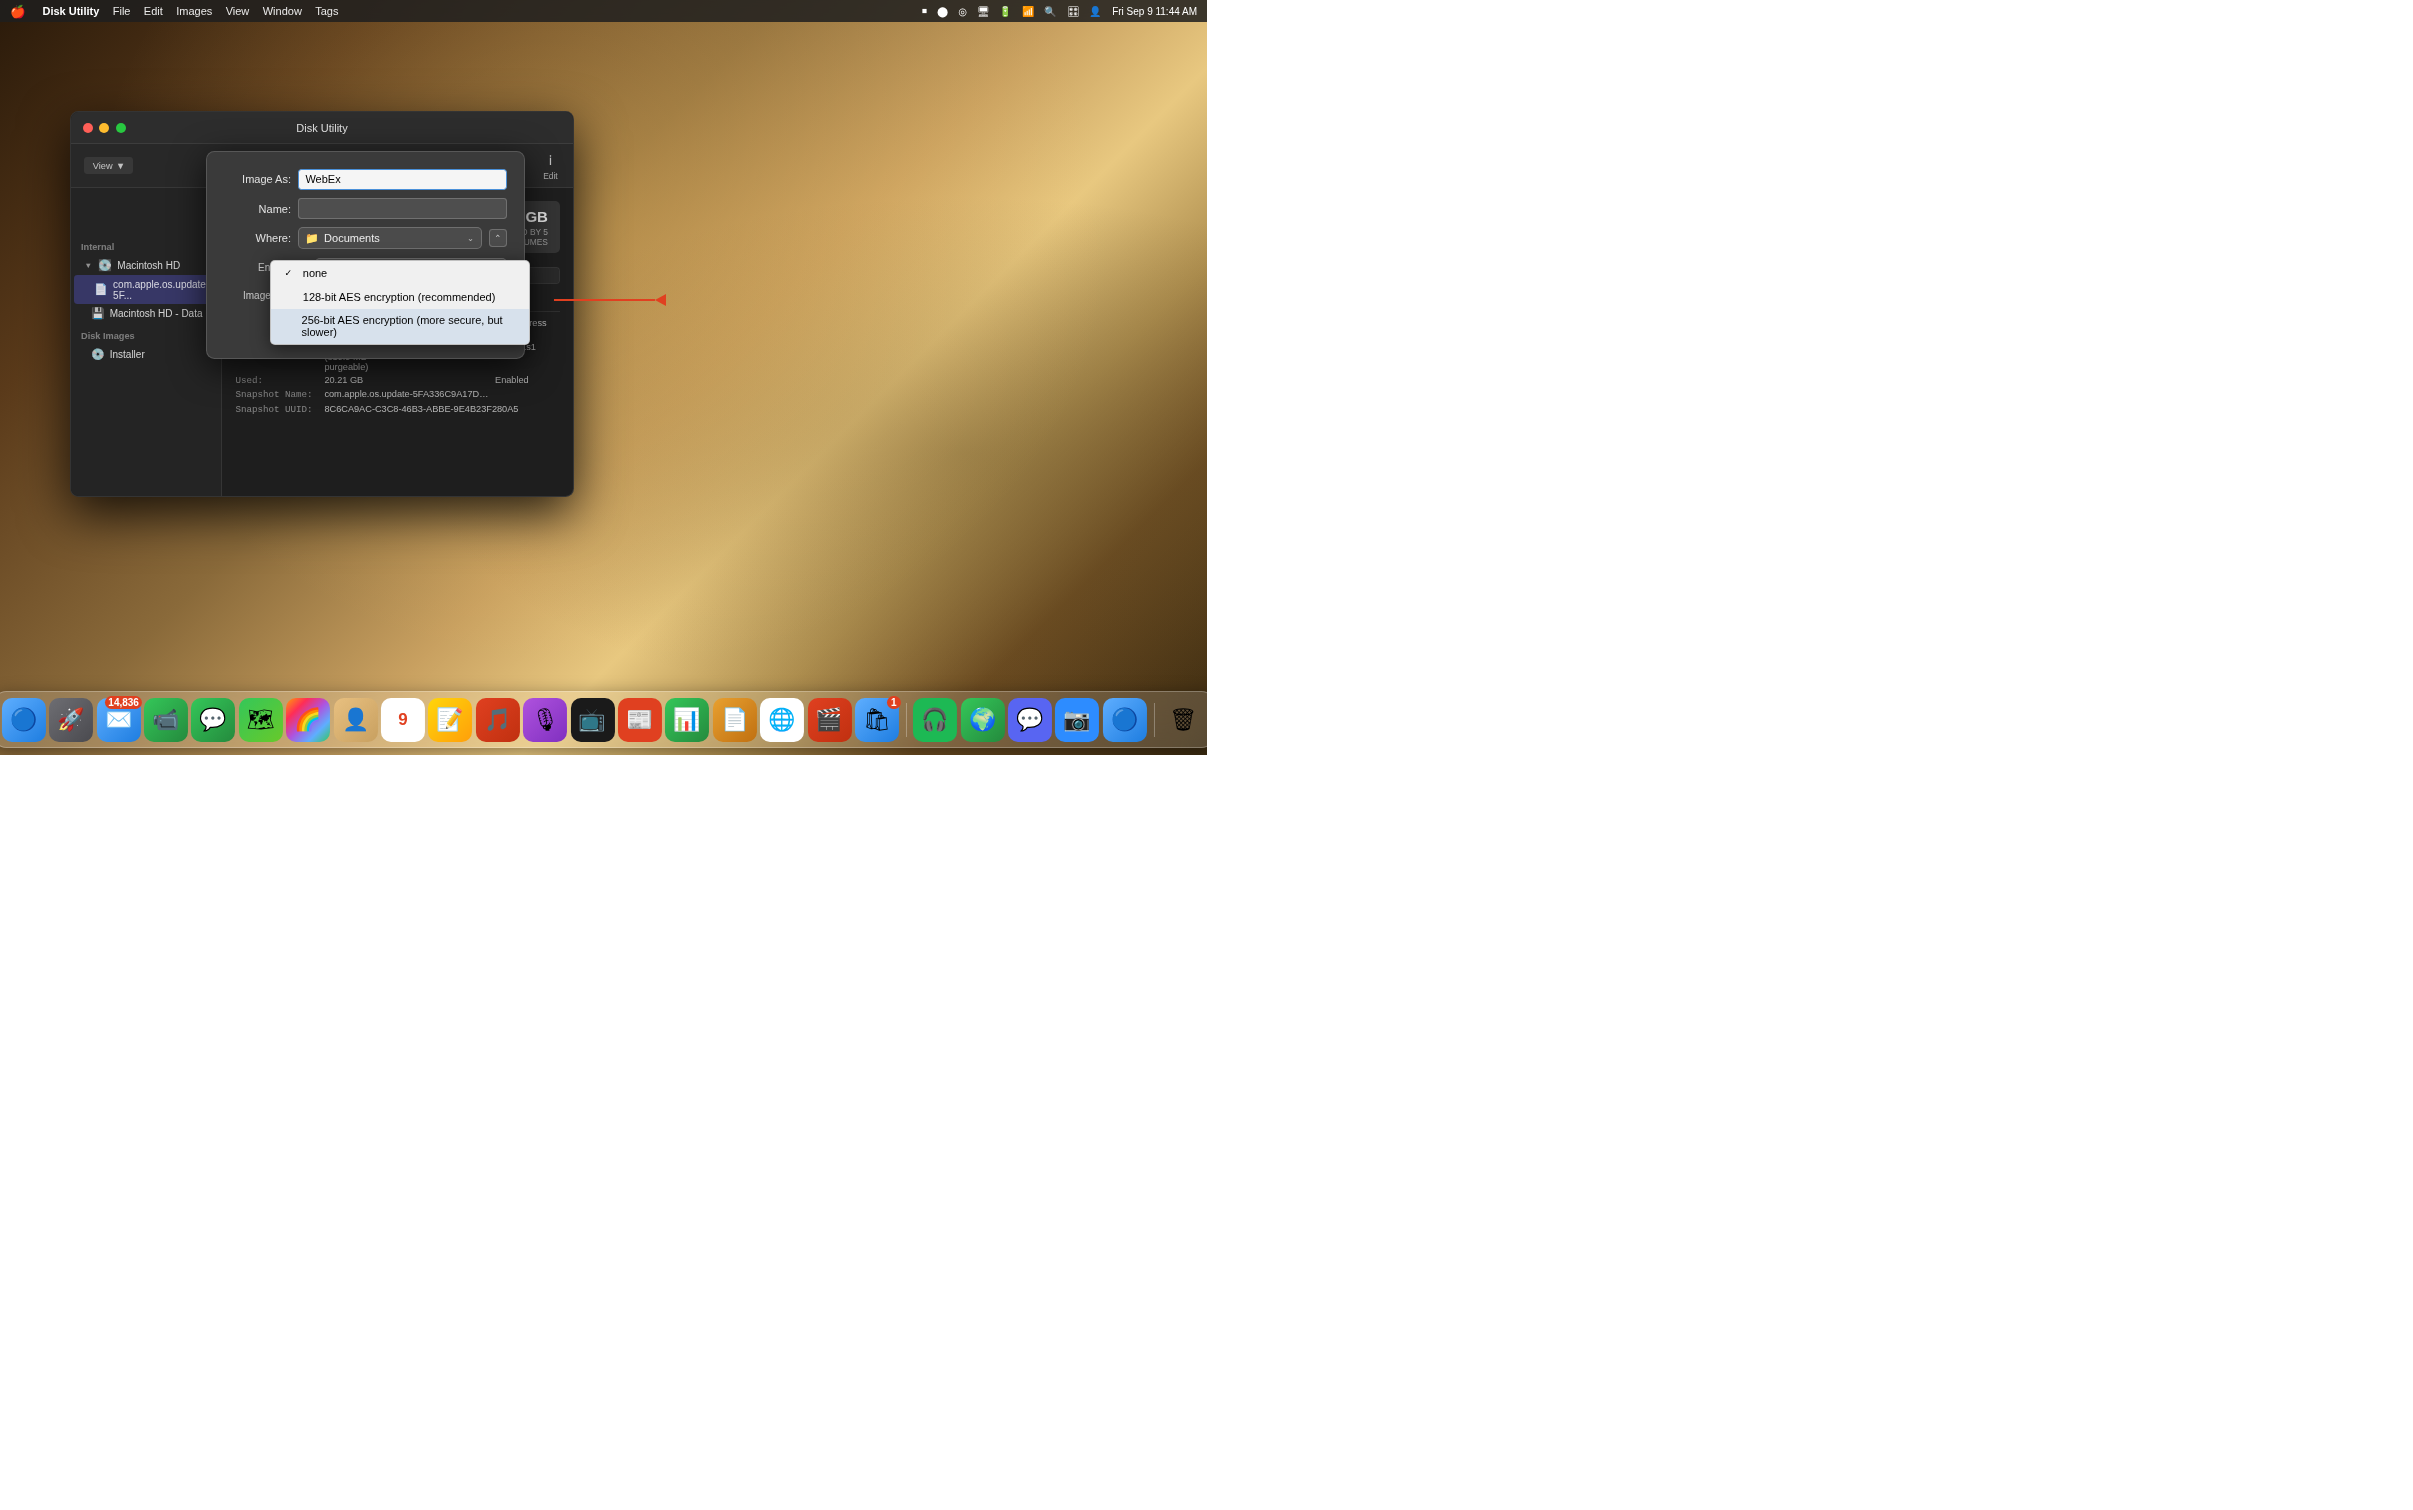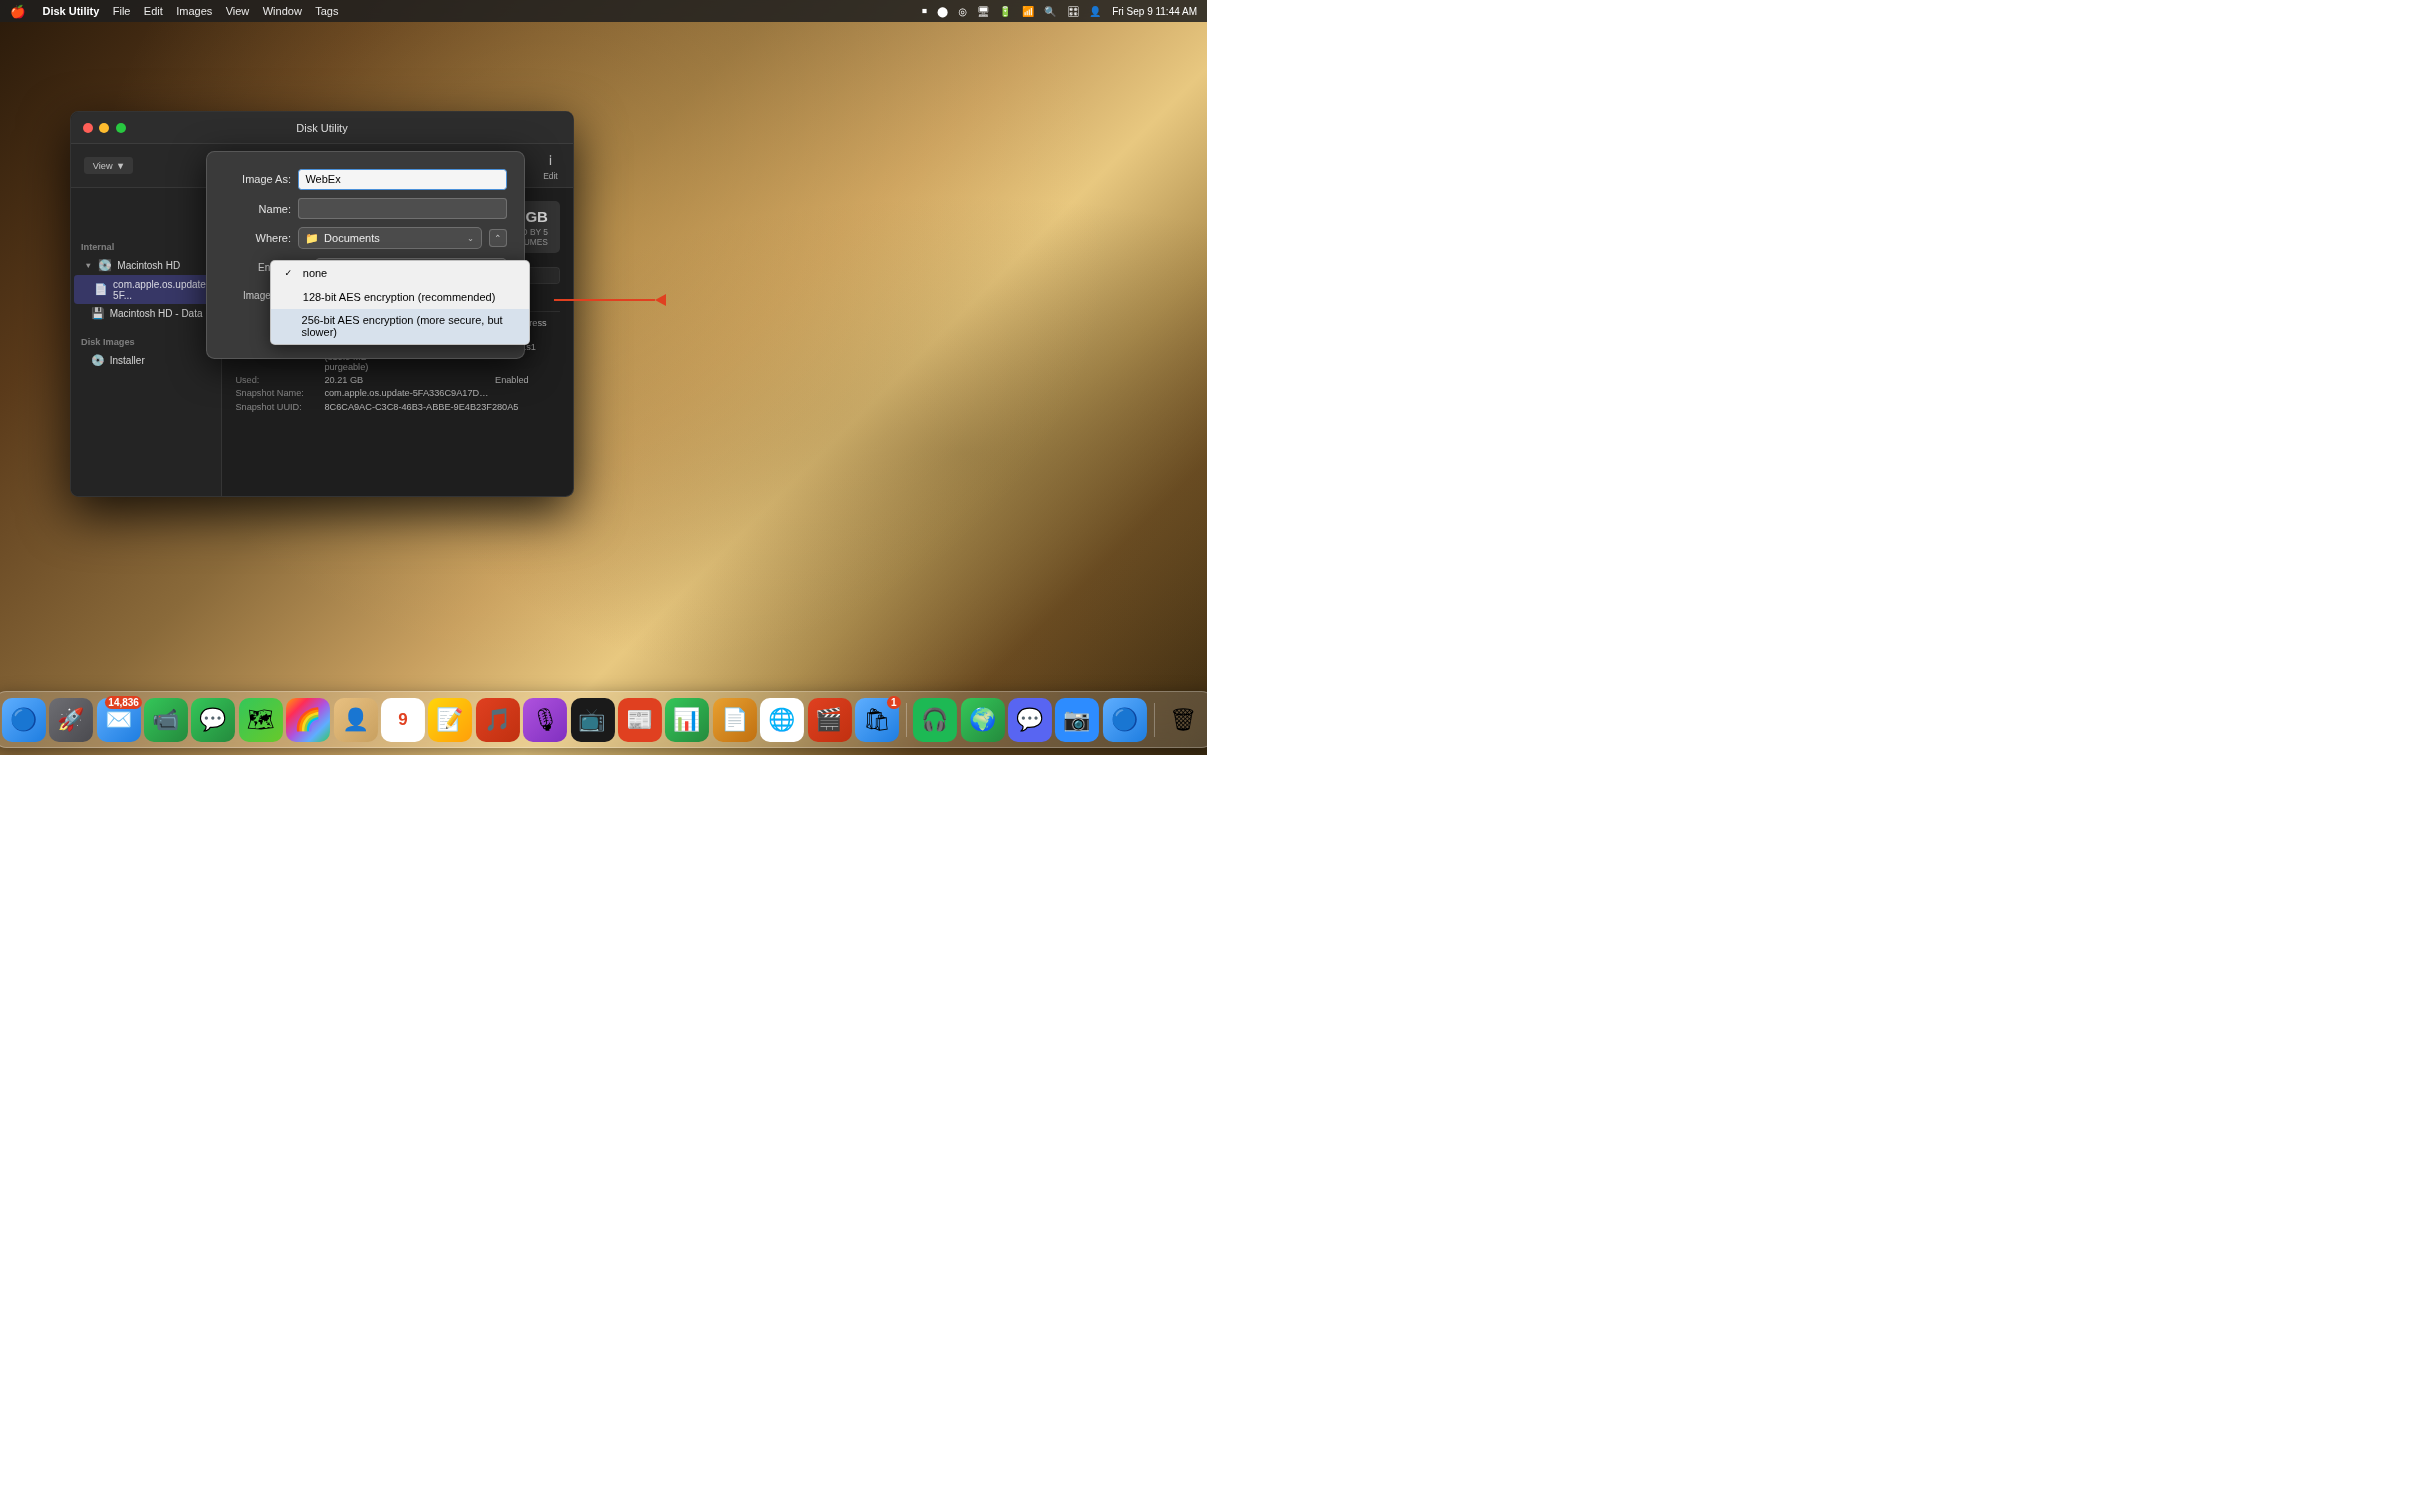--- a/index.html
+++ b/index.html
@@ -309,20 +309,21 @@
       font-size: 9.2px;
       color: rgba(255,255,255,0.75);
     }
     .info-row {
       display: flex;
       gap: 5px;
     }
     .info-label {
       color: rgba(255,255,255,0.45);
       min-width: 84px;
+      font-family: Liberation Mono, monospace;
     }
 
     
     .save-dialog {
       position: absolute;
       top: 151px;
       left: 206px;
       width: 319px;
       background: #3a3a3a;
       border-radius: 8.4px;
@@ -691,21 +692,21 @@
         <span>Macintosh HD</span>
       </div>
       <div class="sidebar-item indent selected">
         <span class="disk-icon">📄</span>
         <span>com.apple.os.update-5F...</span>
       </div>
       <div class="sidebar-item indent">
         <span class="disk-icon">💾</span>
         <span>Macintosh HD - Data</span>
       </div>
-      <div class="sidebar-section-label" style="margin-top:10px">Disk Images</div>
+      <div class="sidebar-section-label" style="margin-top:4px">Disk Images</div>
       <div class="sidebar-item indent">
         <span class="disk-icon">💿</span>
         <span>Installer</span>
       </div>
     </div>
 
     <div class="du-main">
       <div class="disk-header">
         <div class="disk-icon-large">💽</div>
         <div>

